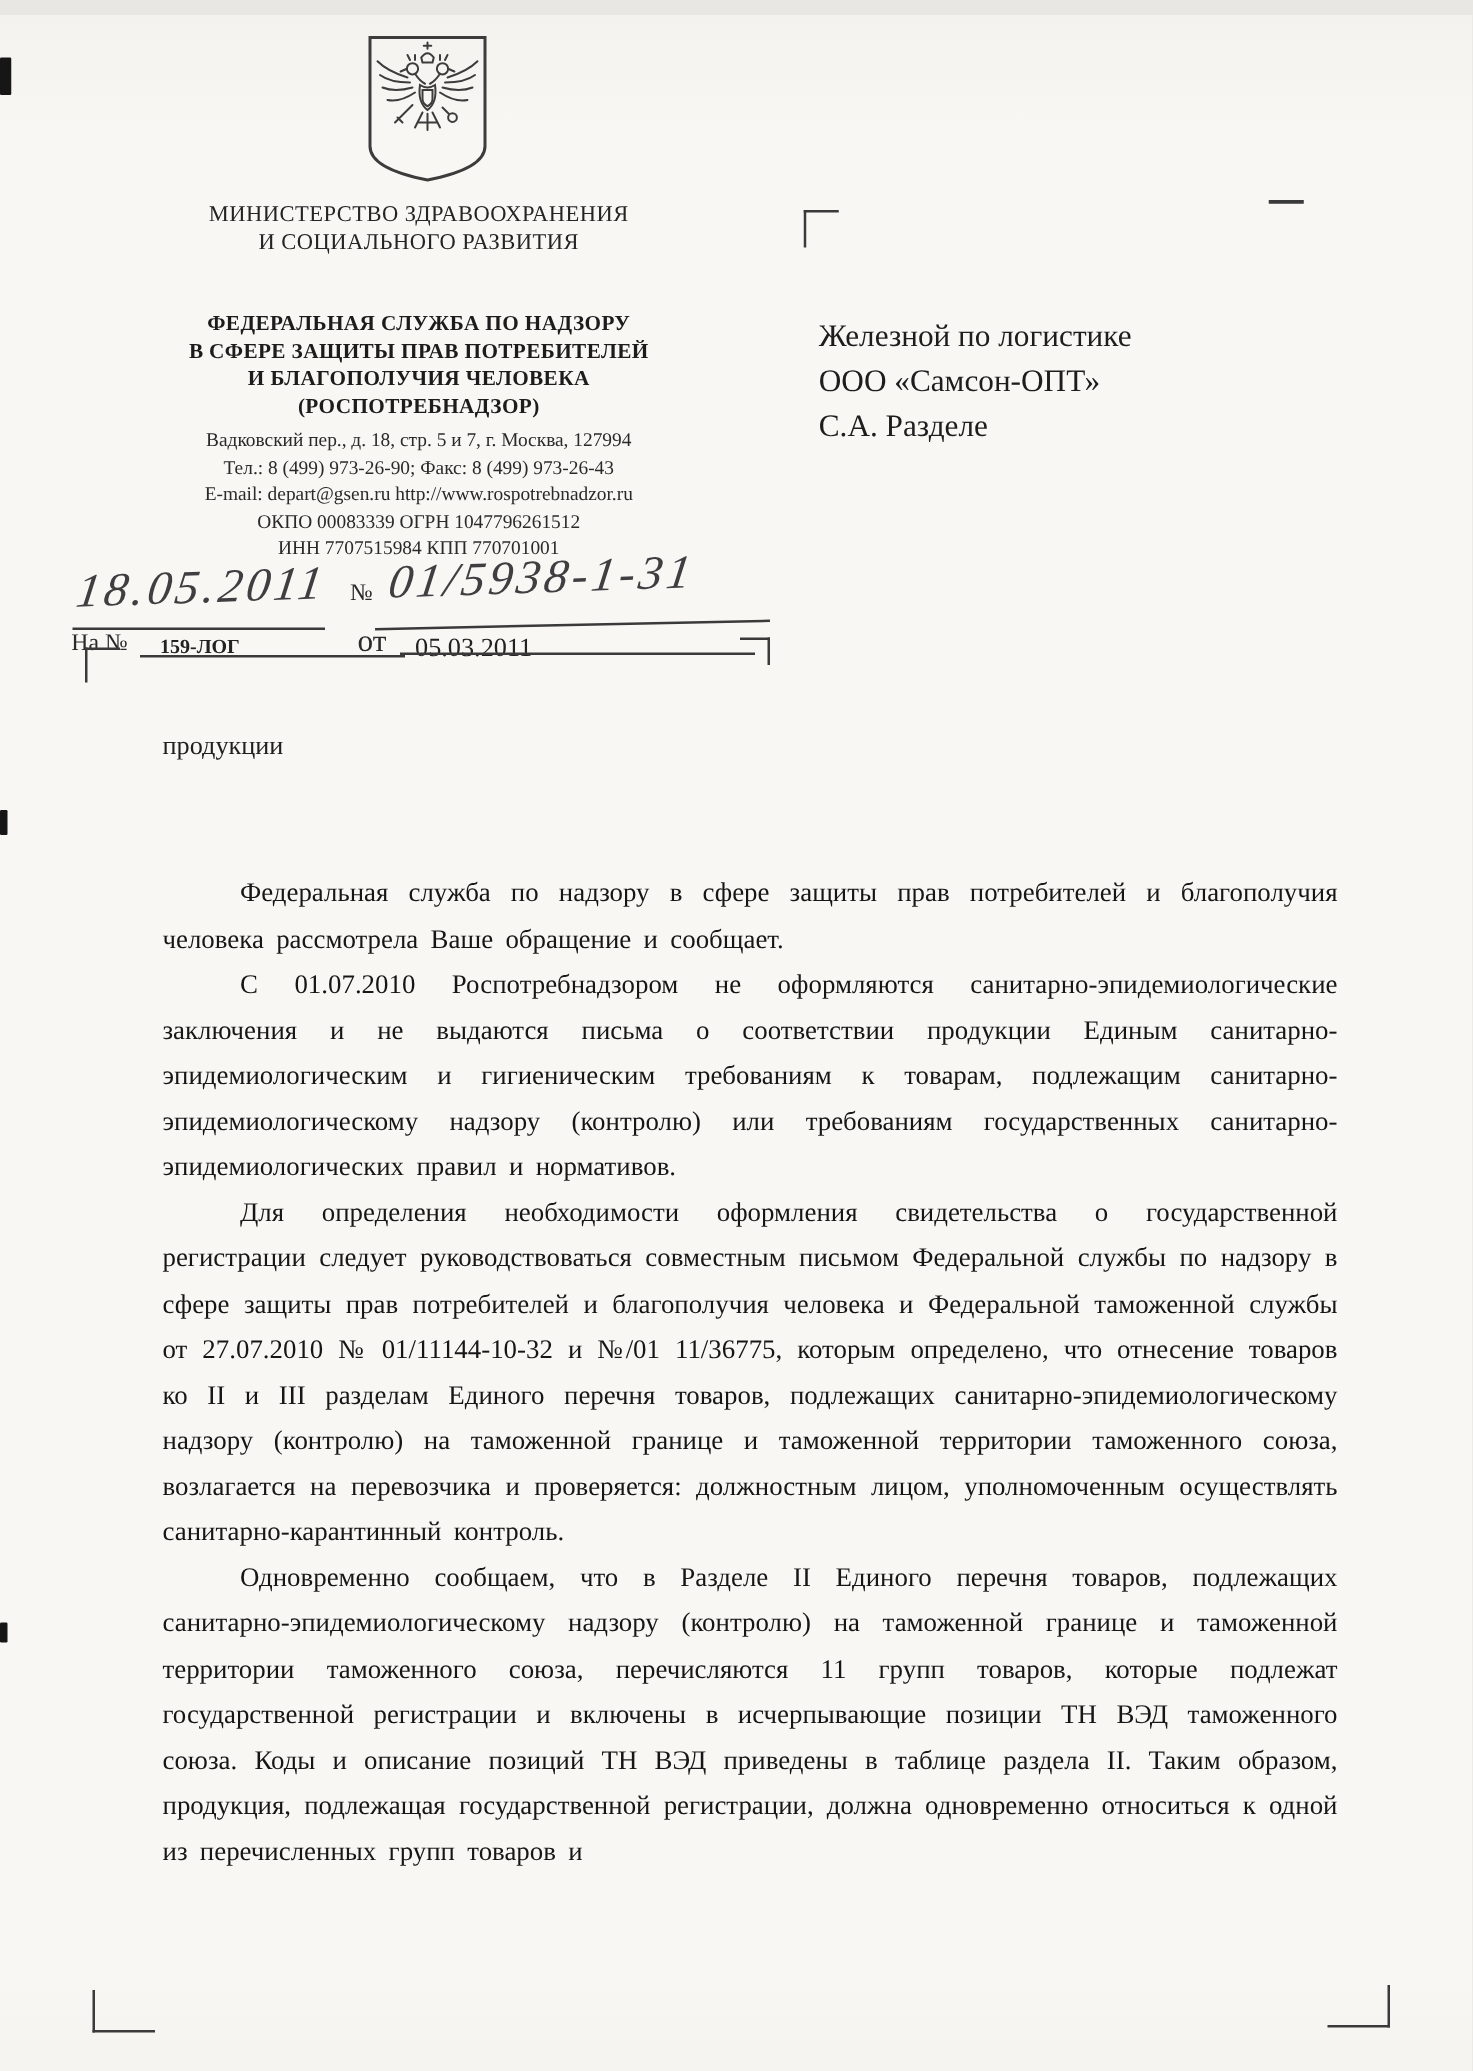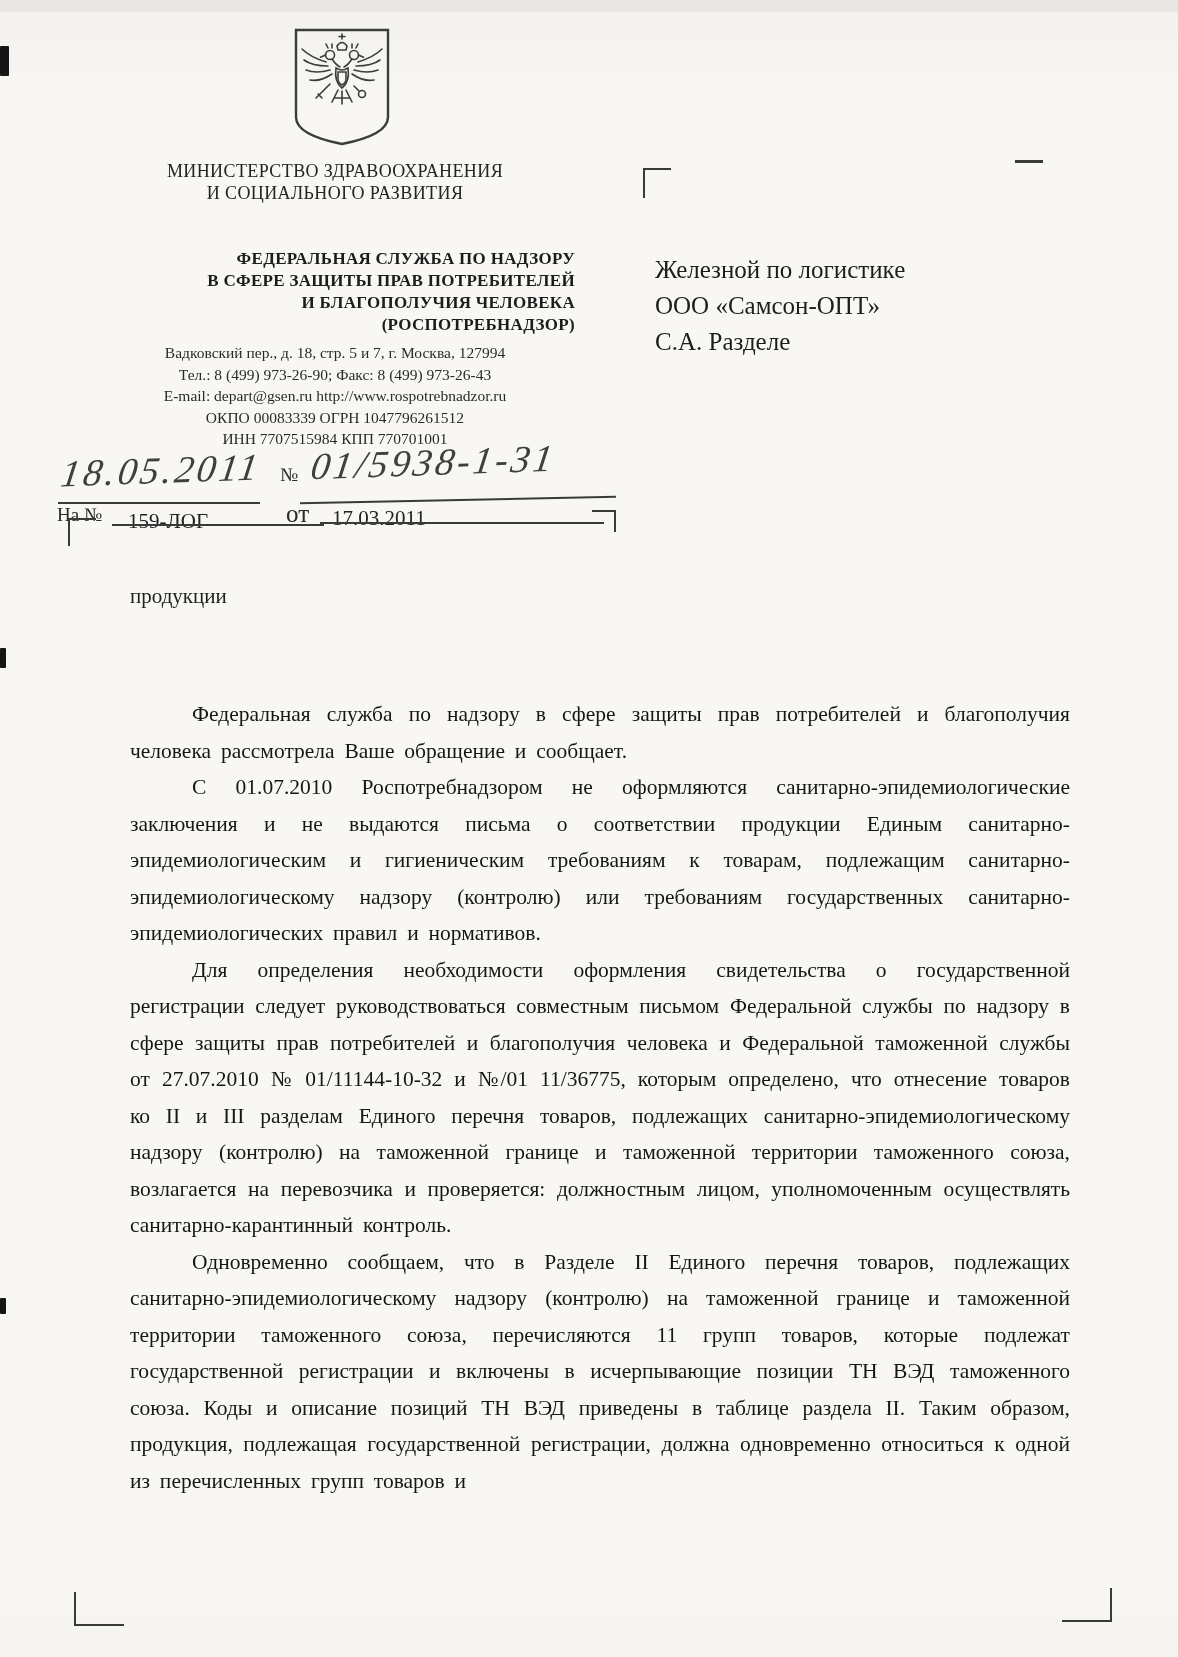--- a/index.html
+++ b/index.html
@@ -26,21 +26,21 @@
   
   .ministry{
     left:95px;top:148px;width:480px;
     text-align:center;
     font-size:18px;line-height:22px;
     letter-spacing:.4px;
     color:#242424;
   }
   .service{
     left:95px;top:236px;width:480px;
-    text-align:right;
+    text-align:center;
     font-weight:bold;
     font-size:17px;line-height:22px;
     letter-spacing:.3px;
     color:#1c1c1c;
   }
   .contact{
     left:95px;top:330px;width:480px;
     text-align:center;
     font-size:15.5px;line-height:21.5px;
     color:#2a2a2a;
@@ -55,21 +55,21 @@
     white-space:nowrap;
   }
   .hw-date{left:62px;top:436px;font-size:38px;}
   .hw-number{left:312px;top:428px;font-size:38px;}
   .rule{background:#3a3a3a;height:2px;}
   .rule-date{left:58px;top:490px;width:202px;}
   .rule-number{left:300px;top:487px;width:316px;transform:rotate(-1.2deg);}
   .num-label{left:280px;top:452px;font-size:19px;color:#2a2a2a;}
   .na-label{left:57px;top:492px;font-size:19px;color:#2a2a2a;}
   .ot-label{left:286px;top:488px;font-size:25px;color:#2a2a2a;}
-  .typed-incoming{left:128px;top:497px;font-size:21px;color:#222;}
+  .typed-incoming{left:128px;top:497px;font-size:16px;color:#222;font-weight:bold;}
   .typed-date{left:332px;top:494px;font-size:21px;color:#222;}
   .rule-incoming{left:112px;top:512px;width:212px;height:2px;}
   .rule-otdate{left:320px;top:510px;width:284px;height:2px;}
 
   
   .recipient{
     left:655px;top:240px;width:420px;
     font-size:25px;line-height:36px;
     color:#1d1d1d;
   }
@@ -156,21 +156,21 @@
   <div class="abs handwriting hw-date">18.05.2011</div>
   <div class="abs num-label">№</div>
   <div class="abs handwriting hw-number">01/5938-1-31</div>
   <div class="abs rule rule-date"></div>
   <div class="abs rule rule-number"></div>
 
   <div class="abs na-label">На №</div>
   <div class="abs typed-incoming">159-ЛОГ</div>
   <div class="abs rule rule-incoming"></div>
   <div class="abs ot-label">от</div>
-  <div class="abs typed-date">17.03.2011</div>
+  <div class="abs typed-date">05.03.2011</div>
   <div class="abs rule rule-otdate"></div>
 
   <div class="abs mark mark-tl"></div>
   <div class="abs mark mark-tr"></div>
   <div class="abs mark mark-bl-head"></div>
   <div class="abs mark mark-tr-head"></div>
   <div class="abs mark mark-bl"></div>
   <div class="abs mark mark-br"></div>
 
   <div class="abs recipient">

